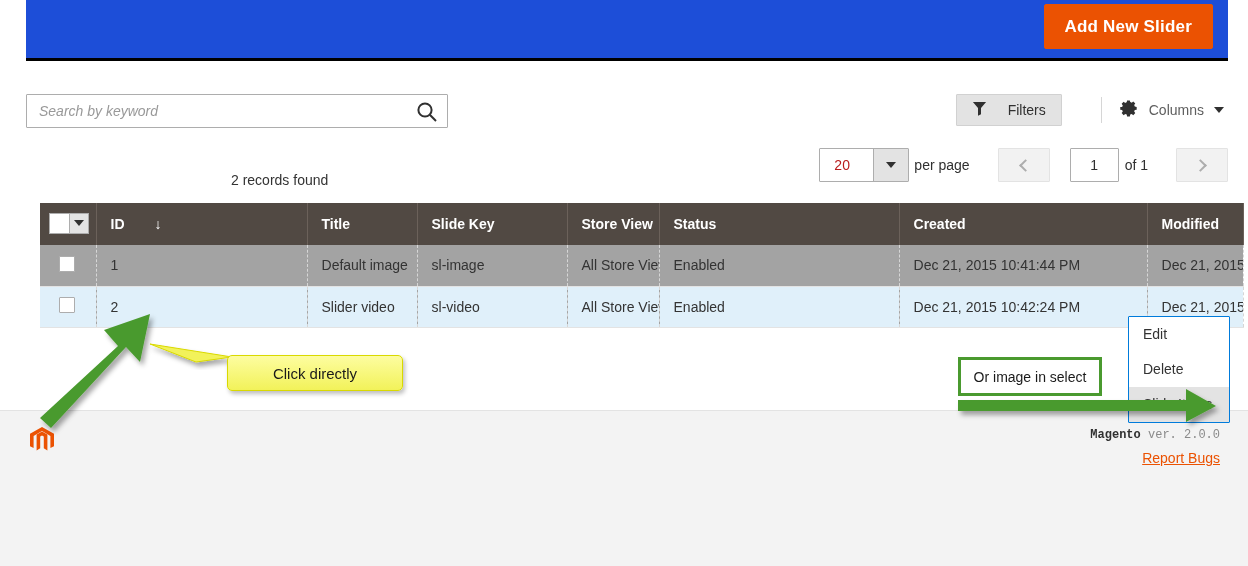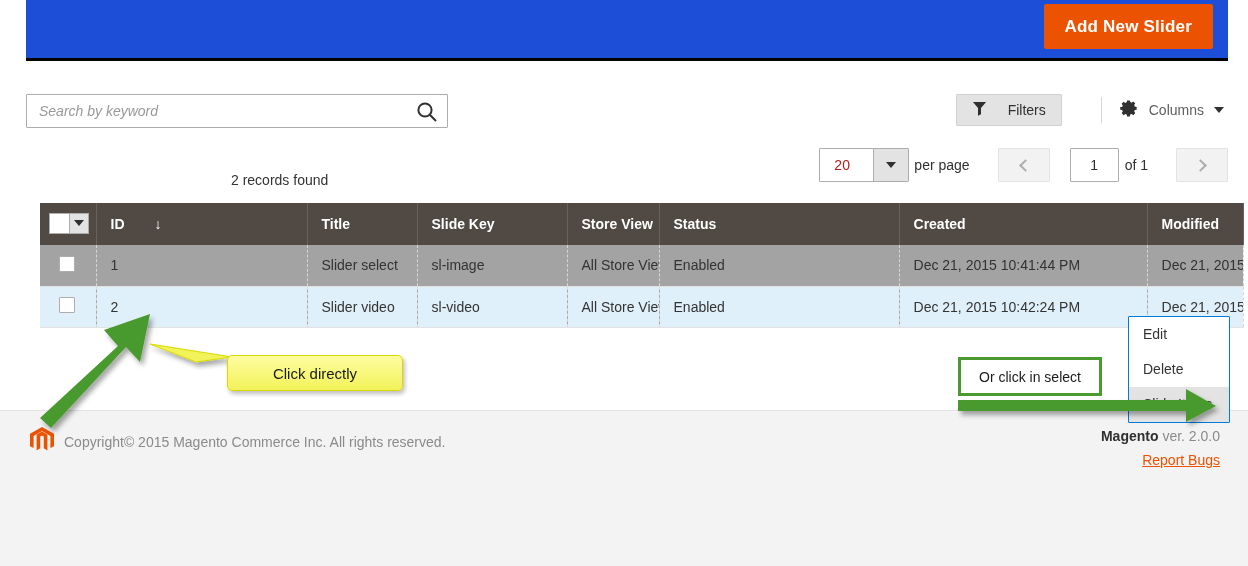--- a/index.html
+++ b/index.html
@@ -171,21 +171,21 @@
 
   
   .footer-area {
     position: absolute; left: 0; top: 410px; width: 1248px; height: 156px;
     background: #f3f3f3; border-top: 1px solid #e3e3e3;
   }
   .footer-inner { position: absolute; left: 26px; top: 0; width: 1202px; height: 156px; }
   .copyright { position: absolute; left: 4px; top: 16px; display: flex; align-items: center; gap: 10px; }
   .copyright .txt { color: #8a8a8a; font-size: 14px; }
   .ver-block { position: absolute; right: 8px; top: 17px; text-align: right; }
-  .ver-line { font-size: 14px; color: #8a8a8a; }
+  .ver-line { font-size: 12px; color: #8a8a8a; font-family: Liberation Mono, monospace; }
   .ver-line b { color: #303030; }
   .report-bugs { display: block; margin-top: 8px; color: #eb5202; font-size: 14px;
     text-decoration: underline; cursor: pointer; }
 
   
   .anno-layer { position: absolute; left: 0; top: 0; width: 1248px; height: 566px;
     pointer-events: none; z-index: 60; }
   .callout-yellow {
     position: absolute; left: 193px; top: 355px; width: 176px; height: 36px;
     background: linear-gradient(#fdfda0, #f2f25a);
@@ -307,21 +307,21 @@
       <th>Modified</th>
       <th>Action</th>
     </tr>
   </thead>
   <tbody>
     <tr>
       <td style="padding-left:19px;">
         <span class="cell-cb"></span>
       </td>
       <td colspan="2">1</td>
-      <td>Slider select</td>
+      <td>Default image</td>
       <td>sl-image</td>
       <td>All Store Views</td>
       <td>Enabled</td>
       <td>Dec 21, 2015 10:41:44 PM</td>
       <td>Dec 21, 2015 10:41:44 PM</td>
       <td>
         
         
       </td>
     </tr>
@@ -352,21 +352,20 @@
 
 <div class="footer-area">
   <div class="footer-inner">
     <div class="copyright">
       <span>
         <svg width="24" height="26" viewBox="0 0 24 26">
           <path d="M12 0L0 6.8v12.4L3.6 21V8.9L12 4.1l8.4 4.8V21L24 19.2V6.8z" fill="#eb5202"></path>
           <path d="M10.2 21.3V9.4L12 8.4l1.8 1v11.9l3.6 2.1V7.4L12 4.6 6.6 7.4v16z" fill="#eb5202"></path>
         </svg>
       </span>
-      <span class="txt">Copyright© 2015 Magento Commerce Inc. All rights reserved.</span>
     </div>
     <div class="ver-block">
       <div class="ver-line">
         <b>Magento</b><span> ver. 2.0.0</span>
       </div>
       <span class="report-bugs">Report Bugs</span>
     </div>
   </div>
 </div>
 
@@ -385,14 +384,14 @@
     <g filter="url(#shadow)">
       <path d="M196 362 L150 344 L232 357 Z" fill="#f2f25a" stroke="#d9d900" stroke-width="1"></path>
     </g>
 
     <g filter="url(#shadow)">
       <path d="M958 400 L1186 400 L1186 389 L1216 406 L1186 422 L1186 411 L958 411 Z" fill="#4a9a2f"></path>
     </g>
   </svg>
 
   <div class="callout-yellow">Click directly</div>
-  <div class="callout-green">Or click  in select</div>
+  <div class="callout-green">Or image  in select</div>
 </div>
 
 </body></html>

